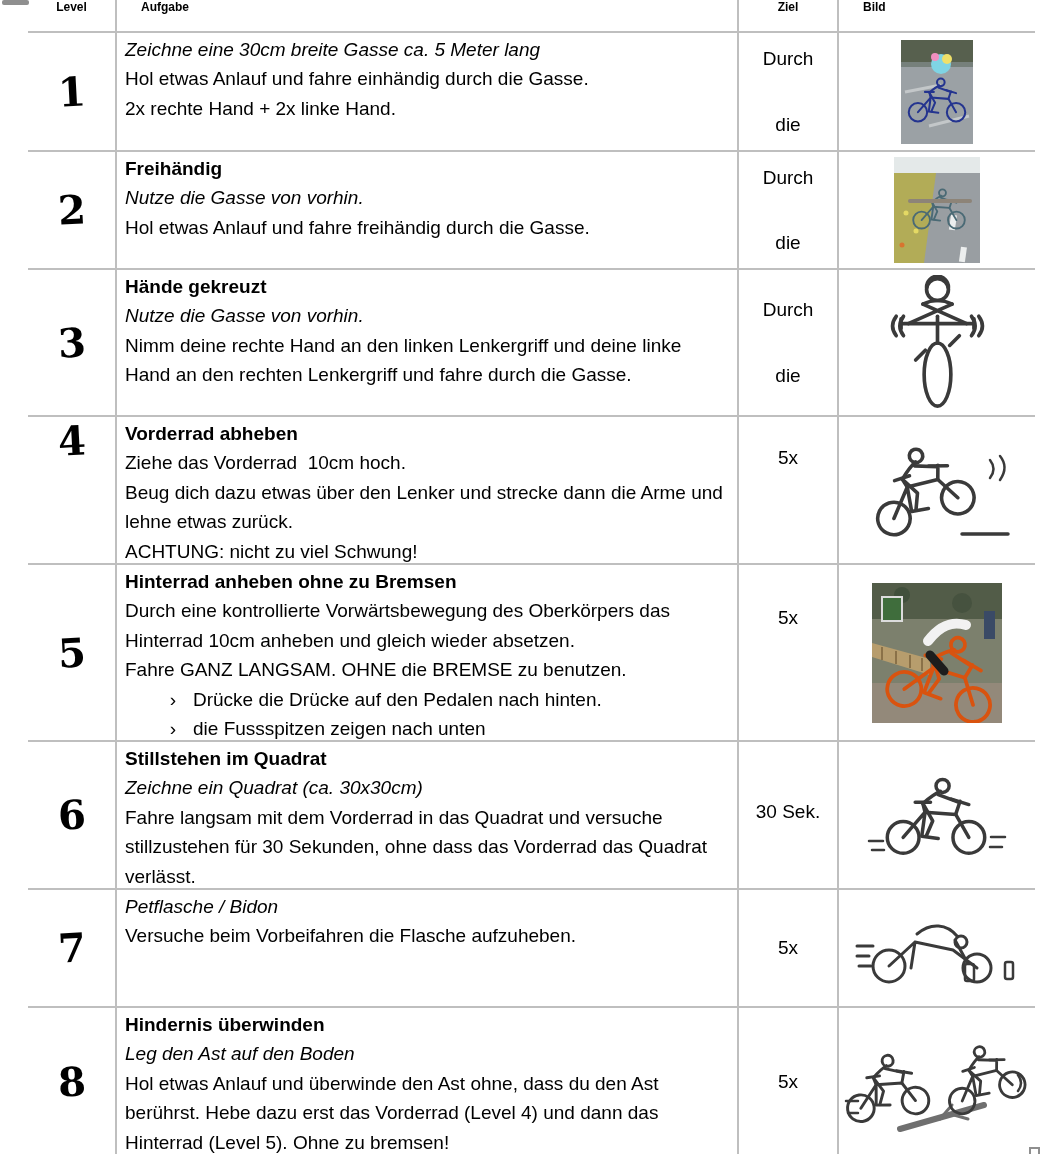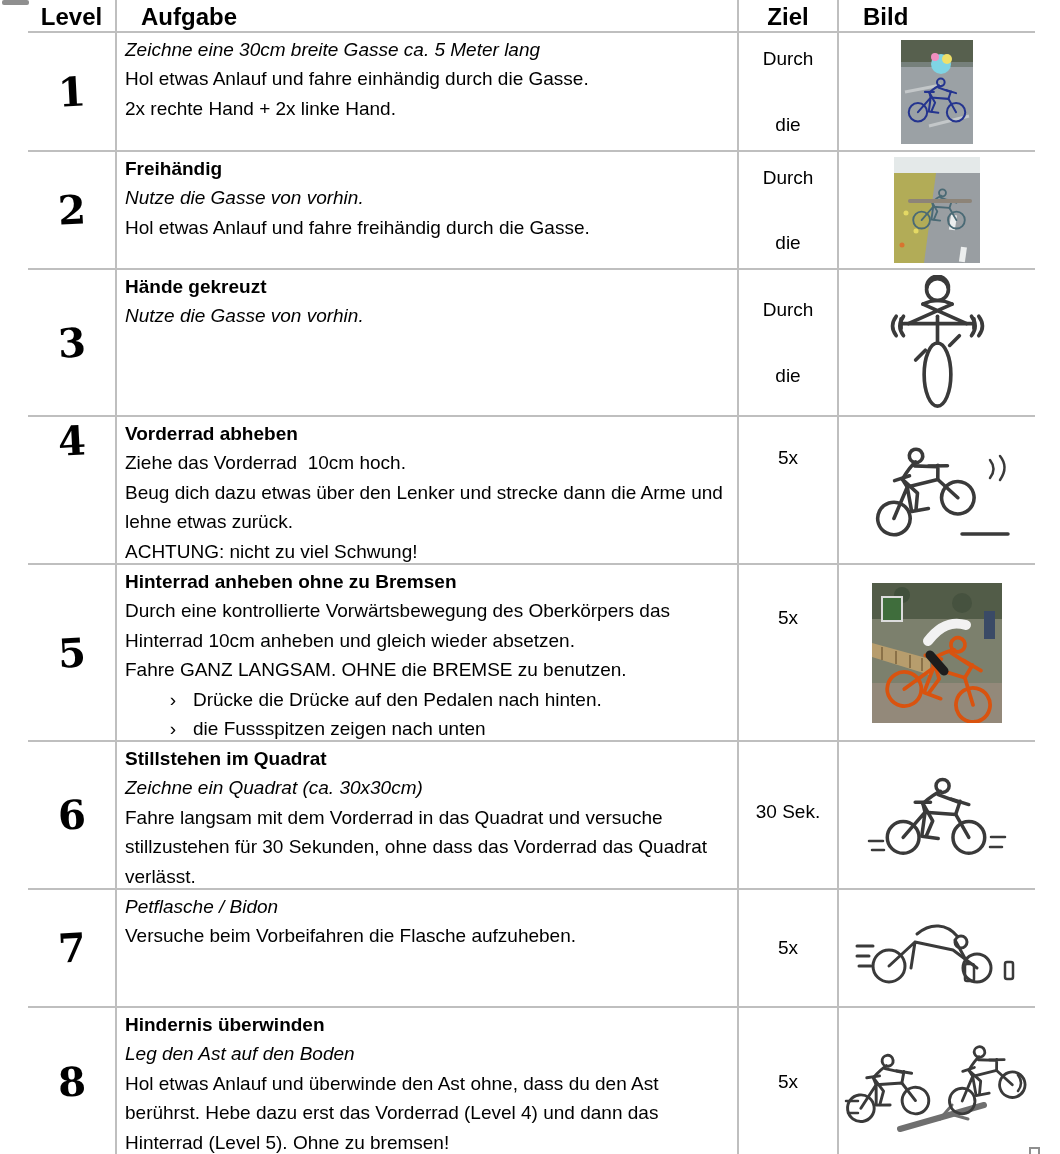--- a/index.html
+++ b/index.html
@@ -14,21 +14,21 @@
 
   .tbl{
     position:absolute;left:28px;top:0;width:1007px;
     display:grid;
     grid-template-columns:87px 622px 100px 198px;
     grid-template-rows:33px 119px 118px 147px 148px 177px 148px 118px 150px;
   }
   .cell{box-sizing:border-box;border-bottom:2px solid #bfbfbf;overflow:hidden;}
   .bl{border-left:2px solid #bfbfbf;}
 
-  .hd{font-weight:bold;font-size:24px;display:flex;align-items:flex-end;}
+  .hd{font-weight:bold;font-size:12px;display:flex;align-items:flex-start;}
   .hd-c{justify-content:center;}
   .hd-l{padding-left:24px;}
 
   .lvl{display:flex;align-items:center;justify-content:center;}
   .lvl-top{align-items:flex-start;padding-top:4px;}
   .digit{
     font-family:"DejaVu Serif",serif;font-weight:bold;font-size:40px;
     transform:rotate(-3deg);line-height:1;
   }
 
@@ -140,20 +140,21 @@
       <path d="M16 44 H76" stroke="#8d8478" stroke-width="4" stroke-linecap="round"></path>
     </svg>
   </div>
 
   <div class="cell lvl">
       <span class="digit">3</span>
     </div>
   <div class="cell auf bl">
     <p class="t">Hände gekreuzt</p>
     <p class="s">Nutze die Gasse von vorhin.</p>
+    <p>Nimm deine rechte Hand an den linken Lenkergriff und deine linke Hand an den rechten Lenkergriff und fahre durch die Gasse.</p>
   </div>
   <div class="cell ziel bl">
     <div>2x</div>
     <div>Durch</div>
     <div>die</div>
     <div>Gasse</div>
   </div>
   <div class="cell bild bl">
     <svg width="105" height="136" viewBox="0 0 80 112" class="sketch">
       <g fill="none" stroke="currentColor" stroke-width="3" stroke-linecap="round" stroke-linejoin="round">

